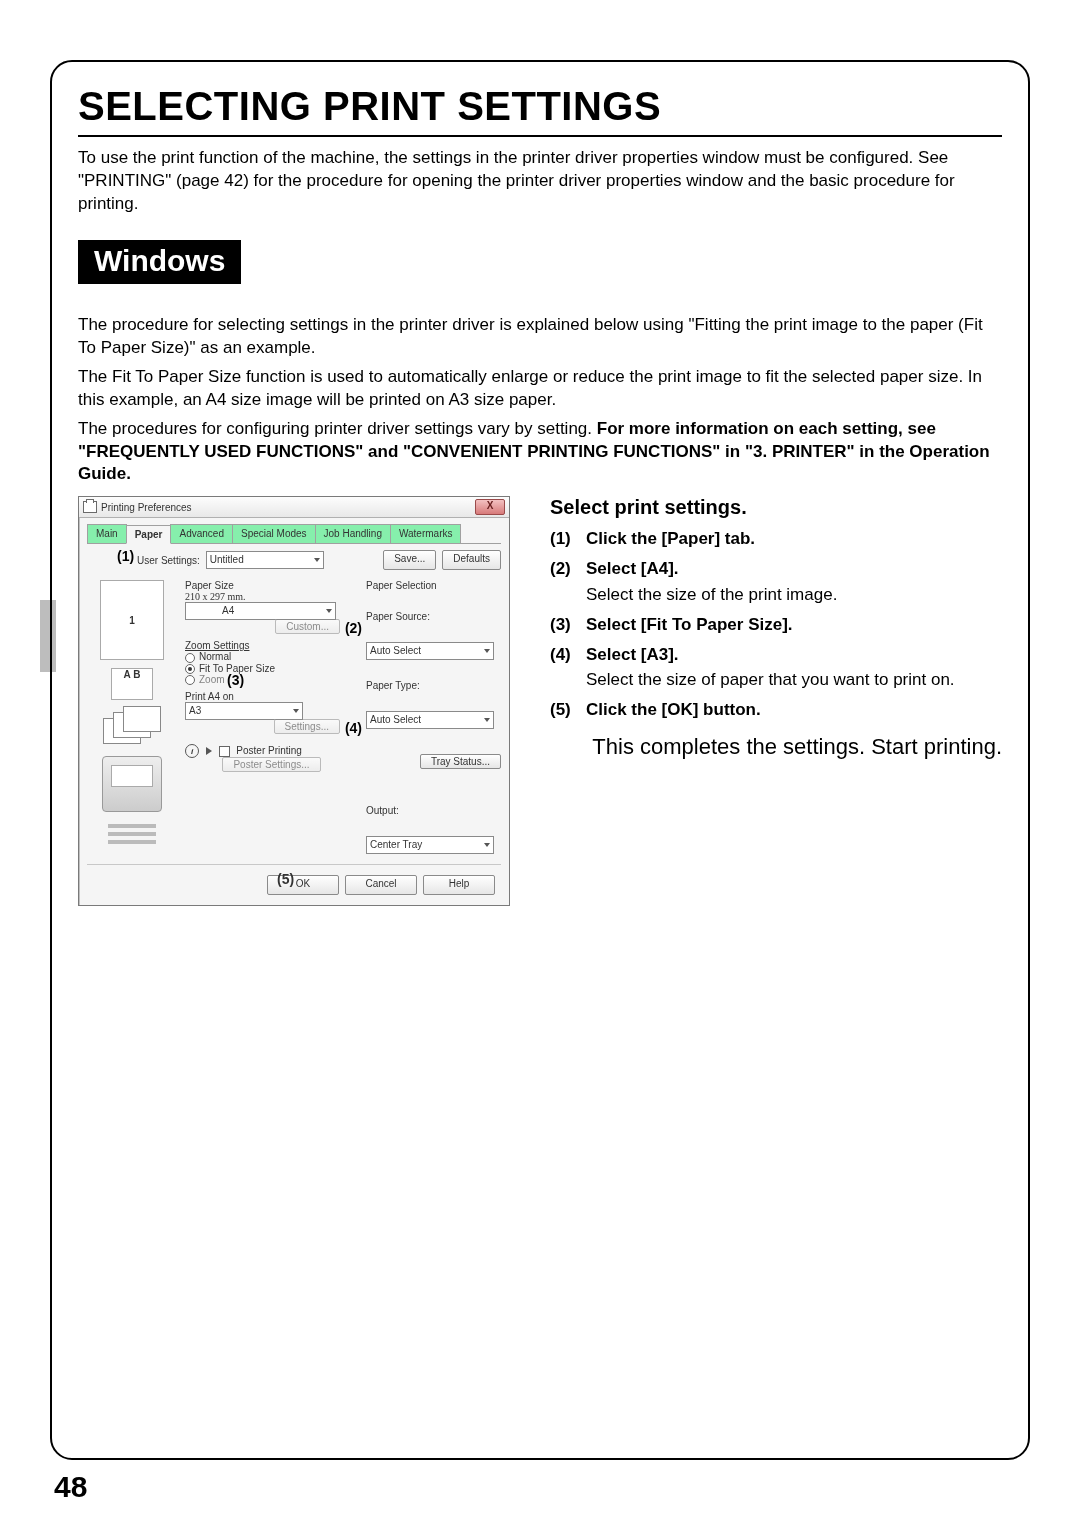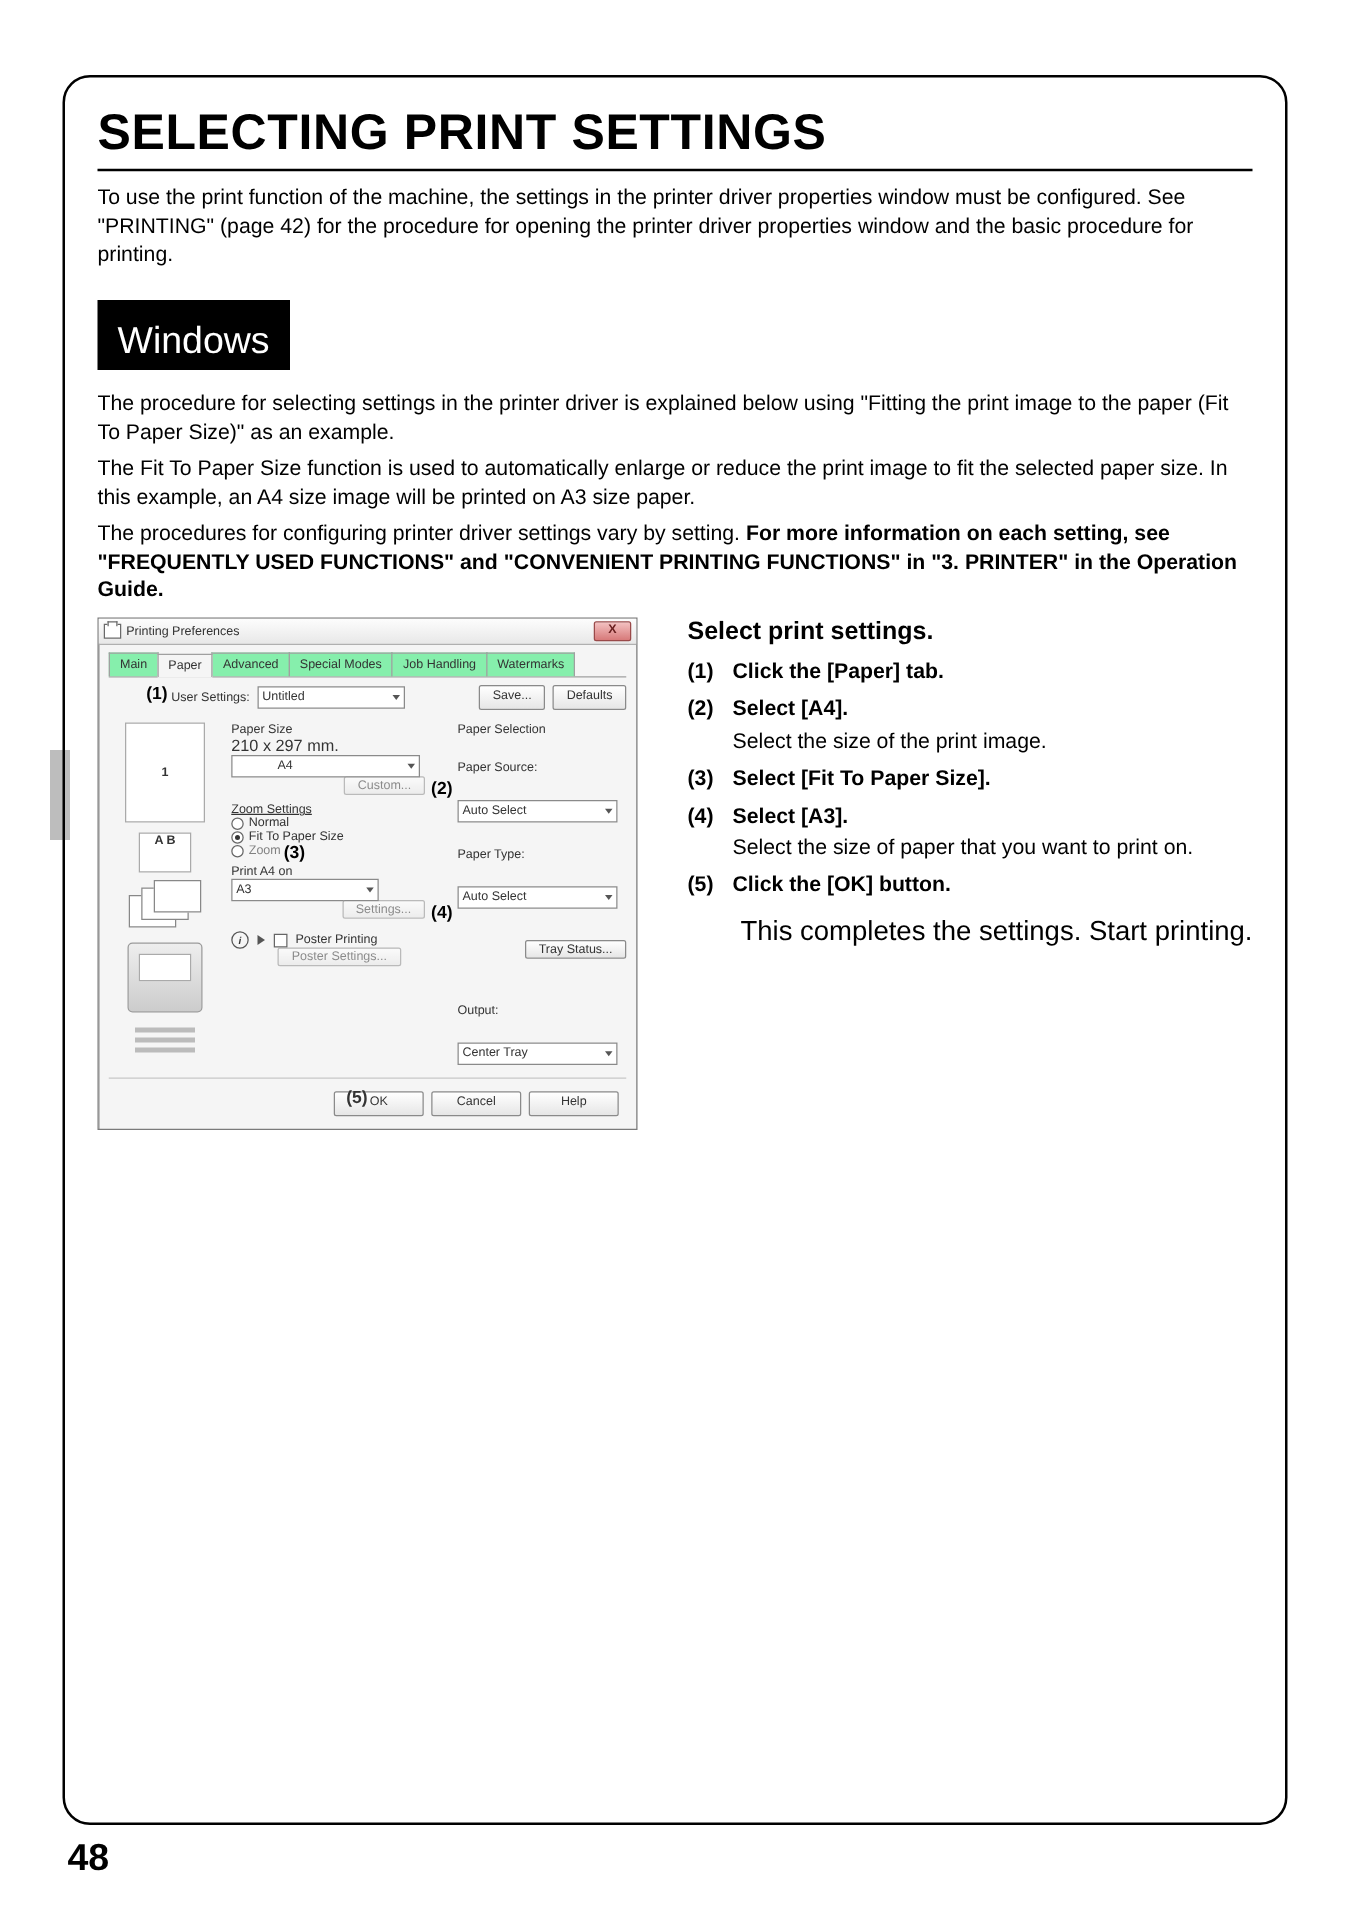--- a/index.html
+++ b/index.html
@@ -44,23 +44,23 @@
   .intro {
     font-size: 17px;
     line-height: 1.35;
     margin: 10px 0 18px 0;
   }
   .section-tag {
     display: inline-block;
     background: #000;
     color: #fff;
     font-size: 30px;
-    font-weight: normal;
-    padding: 16px 16px 6px 16px;
-    margin: 6px 0 10px 0;
+    font-weight: bold;
+    padding: 4px 16px 6px 16px;
+    margin: 6px 0 24px 0;
   }
   .body-text {
     font-size: 17px;
     line-height: 1.35;
     margin: 6px 0;
   }
   .body-text .bold { font-weight: bold; }
   .two-col {
     display: flex;
     gap: 40px;
@@ -123,21 +123,21 @@
     border-bottom: none;
     background: #86efac;
     margin-right: -1px;
     position: relative;
   }
   .tab.active {
     background: #f5f5f5;
     border-bottom: 1px solid #f5f5f5;
     top: 1px;
     z-index: 2;
-    font-weight: normal;
+    font-weight: bold;
   }
   .row-settings {
     display: flex;
     align-items: center;
     gap: 6px;
     margin: 4px 0 10px 0;
     padding-left: 50px;
     position: relative;
   }
   .callout {
@@ -382,21 +382,21 @@
                 <div class="pv-device"></div>
                 <div class="pv-lines">
                   <div></div>
                     <div></div>
                     <div></div>
                 </div>
               </div>
 
               <div class="opts-col">
                 <div>Paper Size</div>
-                <div style="font-size:13px;">210 x 297 mm.</div>
+                <div style="font-size:10px;font-family:Liberation Serif, serif;">210 x 297 mm.</div>
                 <div class="opts-row">
                   <span class="field combo" style="width:110px;padding-left:36px;">
                     <span>A4</span>
                     <span class="caret"></span>
                   </span>
                 </div>
                 <div class="opts-row" style="text-align:right; padding-right:18px;">
                   <span class="btn" style="opacity:0.55;">Custom...</span>
                   <span class="callout-inline" style="right:-4px; top:0;">(2)</span>
                 </div>

